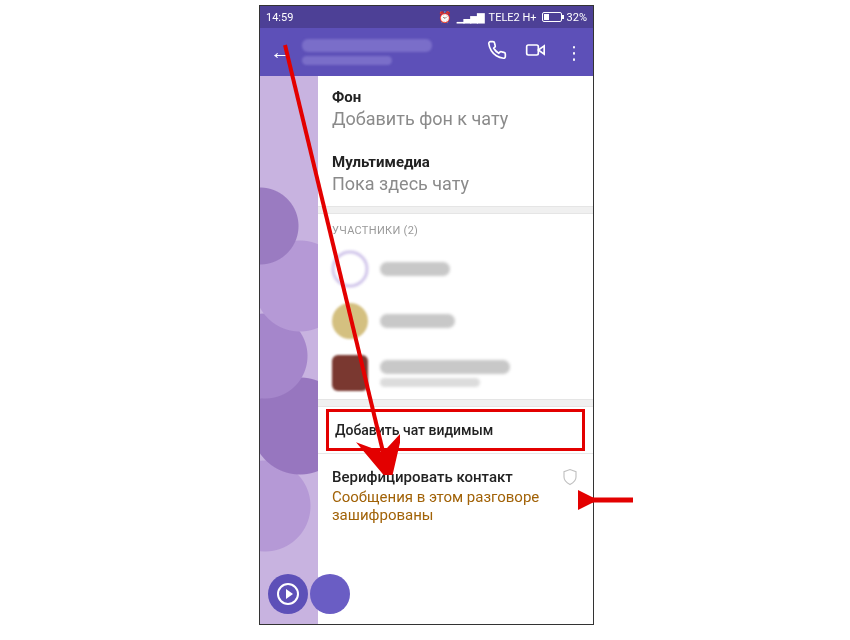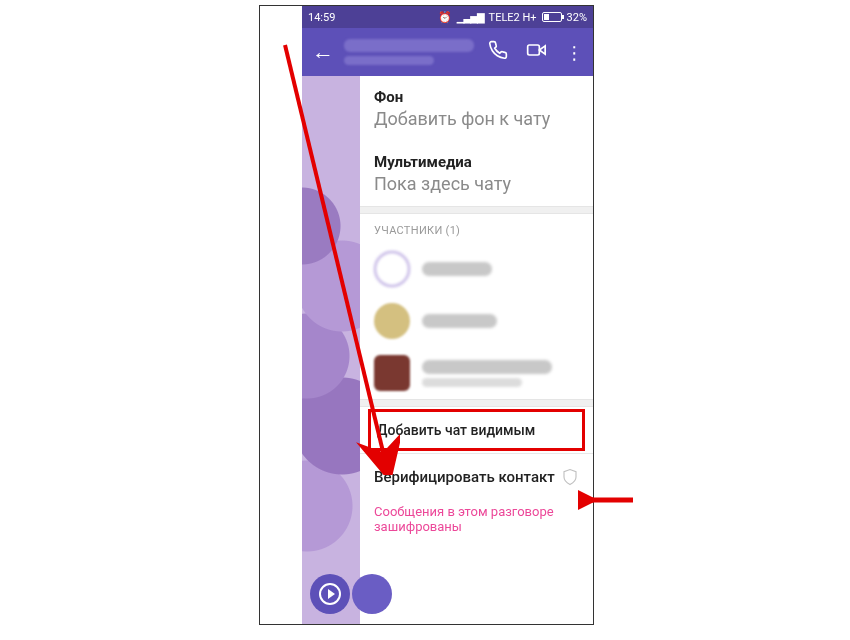--- a/index.html
+++ b/index.html
@@ -13,21 +13,20 @@
   }
   .frame {
     position: absolute;
     left: 259px;
     top: 5px;
     width: 335px;
     height: 620px;
     border: 1px solid #333;
     background: #fff;
     overflow: hidden;
-    padding-left: 42px;
   }
   .statusbar {
     height: 22px;
     background: #4d4096;
     display: flex;
     align-items: center;
     color: #fff;
     font-size: 11px;
     padding: 0 6px;
   }
@@ -207,21 +206,21 @@
         <div class="s">Добавить фон к чату</div>
       </div>
 
       <div class="sec">
         <div class="h">Мультимедиа</div>
         <div class="s">Пока здесь чату</div>
       </div>
 
       <div class="divider"></div>
 
-      <div class="subheader">УЧАСТНИКИ (1)</div>
+      <div class="subheader">УЧАСТНИКИ (2)</div>
 
       <div class="participant">
         <div class="avatar add"></div>
         <div class="pname w1"></div>
       </div>
       <div class="participant">
         <div class="avatar p2"></div>
         <div class="pname w2"></div>
       </div>
       <div class="participant">
@@ -236,21 +235,21 @@
 
 
       <div class="highlight-box">
         <span style="font-weight:500">Добавить чат видимым</span>
       </div>
 
       <div class="thin-div"></div>
 
       <div class="row">
         <div class="h" style="font-weight:500;font-size:15px;">Верифицировать контакт</div>
-        <div class="s" style="color:#ec4899;font-size:13px;margin-top:18px;">Сообщения в этом разговоре зашифрованы</div>
+        <div class="s" style="color:#a16207;font-size:15px;margin-top:2px;">Сообщения в этом разговоре зашифрованы</div>
         <span class="shield">
           <svg width="18" height="18" viewBox="0 0 24 24" fill="none" stroke="#c0c0c0" stroke-width="1.5">
               <path d="M12 22s8-4 8-10V5l-8-3-8 3v7c0 6 8 10 8 10z"></path>
             </svg>
         </span>
       </div>
 
     </div>
   </div>
 

